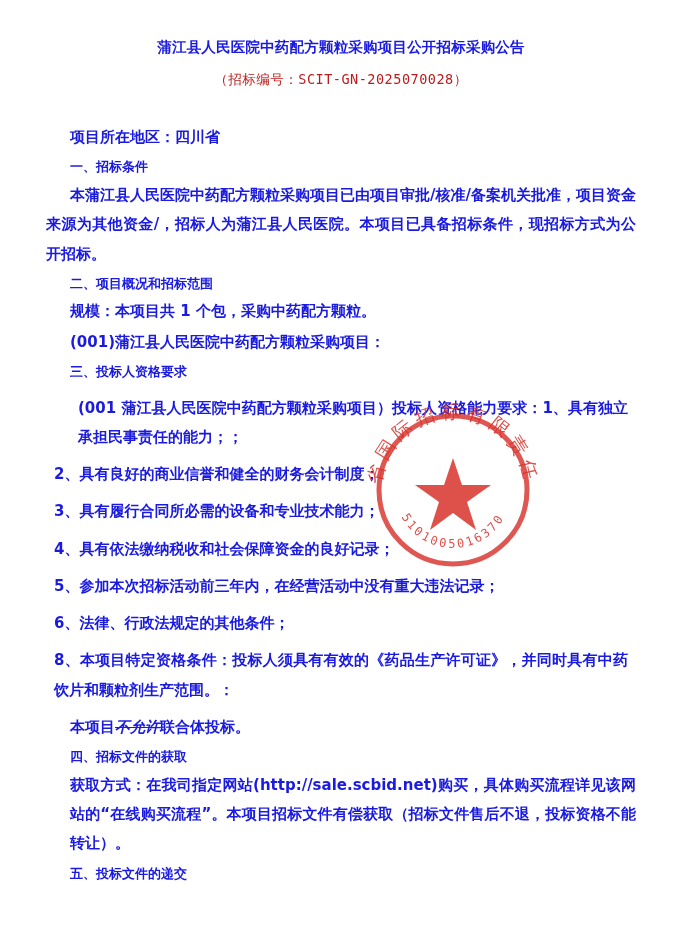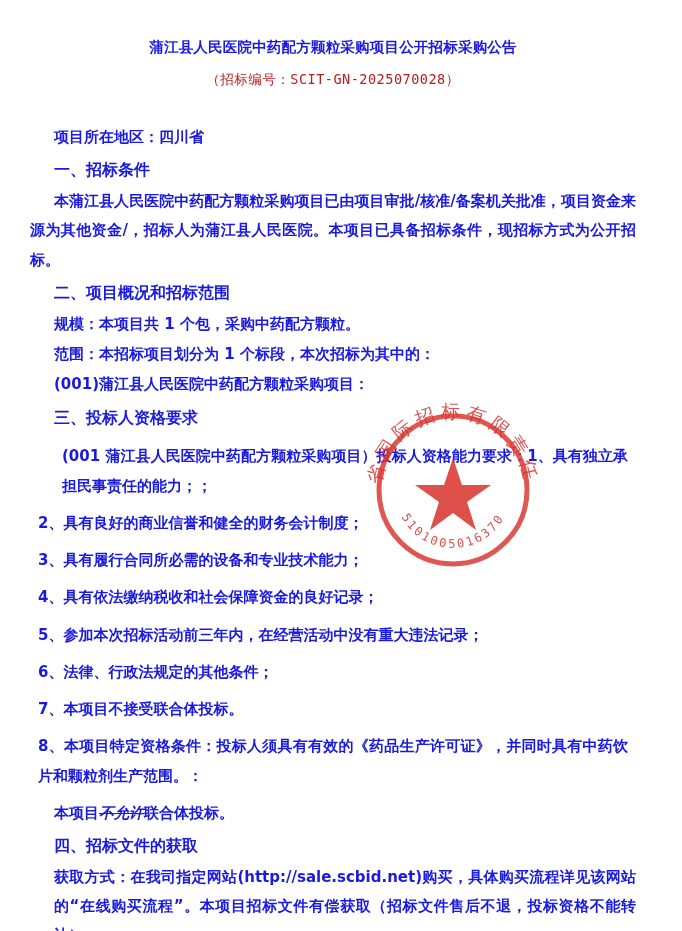--- a/index.html
+++ b/index.html
@@ -13,21 +13,21 @@
     font-family: "DejaVu Sans", "Liberation Sans", sans-serif;
     color: #1a1ae0;
     position: relative;
     overflow: hidden;
   }
   .page {
     position: relative;
     width: 682px;
     height: 926px;
     box-sizing: border-box;
-    padding: 28px 46px 0 30px;
+    padding: 28px 46px 0 46px;
   }
   .doc-title {
     text-align: center;
     font-size: 14.5px;
     font-weight: bold;
     color: #1a1ae0;
     letter-spacing: 0.2px;
     margin: 8px 0 0 0;
     line-height: 1.6;
   }
@@ -44,21 +44,21 @@
     font-size: 15px;
     line-height: 1.95;
     color: #1a1ae0;
     margin: 0 0 1px 0;
     text-align: justify;
     font-weight: bold;
   }
   .indent1 { text-indent: 24px; }
   .indent2 { padding-left: 24px; }
   .section-head {
-    font-size: 16px;
+    font-size: 13px;
     font-weight: bold;
     color: #1a1ae0;
     line-height: 2.05;
     margin: 2px 0 0 0;
     padding-left: 24px;
   }
   .strike-ital {
     font-style: italic;
     text-decoration: line-through;
   }
@@ -87,32 +87,30 @@
 
     <div class="spacer-lg"></div>
 
     <div class="para indent1">项目所在地区：四川省</div>
 
     <div class="section-head">一、招标条件</div>
     <div class="para indent1">本蒲江县人民医院中药配方颗粒采购项目已由项目审批/核准/备案机关批准，项目资金来源为其他资金/，招标人为蒲江县人民医院。本项目已具备招标条件，现招标方式为公开招标。</div>
 
     <div class="section-head">二、项目概况和招标范围</div>
     <div class="para indent2">规模：本项目共 1 个包，采购中药配方颗粒。</div>
-    <div class="para indent2">范围：本招标项目划分为 1 个标段，本次招标为其中的：</div>
     <div class="para indent2">(001)蒲江县人民医院中药配方颗粒采购项目：</div>
 
     <div class="section-head">三、投标人资格要求</div>
     <div class="num-list">
       <div class="para indent2">(001 蒲江县人民医院中药配方颗粒采购项目）投标人资格能力要求：1、具有独立承担民事责任的能力；；</div>
       <div class="para">2、具有良好的商业信誉和健全的财务会计制度；</div>
       <div class="para">3、具有履行合同所必需的设备和专业技术能力；</div>
       <div class="para">4、具有依法缴纳税收和社会保障资金的良好记录；</div>
       <div class="para">5、参加本次招标活动前三年内，在经营活动中没有重大违法记录；</div>
       <div class="para">6、法律、行政法规定的其他条件；</div>
-      <div class="para">7、本项目不接受联合体投标。</div>
       <div class="para">8、本项目特定资格条件：投标人须具有有效的《药品生产许可证》，并同时具有中药饮片和颗粒剂生产范围。：</div>
     </div>
     <div class="para indent2"><span>本项目</span><span class="strike-ital">不允许</span><span>联合体投标。</span></div>
 
     <div class="section-head">四、招标文件的获取</div>
     <div class="para indent2">获取方式：在我司指定网站(http://sale.scbid.net)购买，具体购买流程详见该网站的“在线购买流程”。本项目招标文件有偿获取（招标文件售后不退，投标资格不能转让）。</div>
 
     <div class="section-head">五、投标文件的递交</div>
 
   </div>

